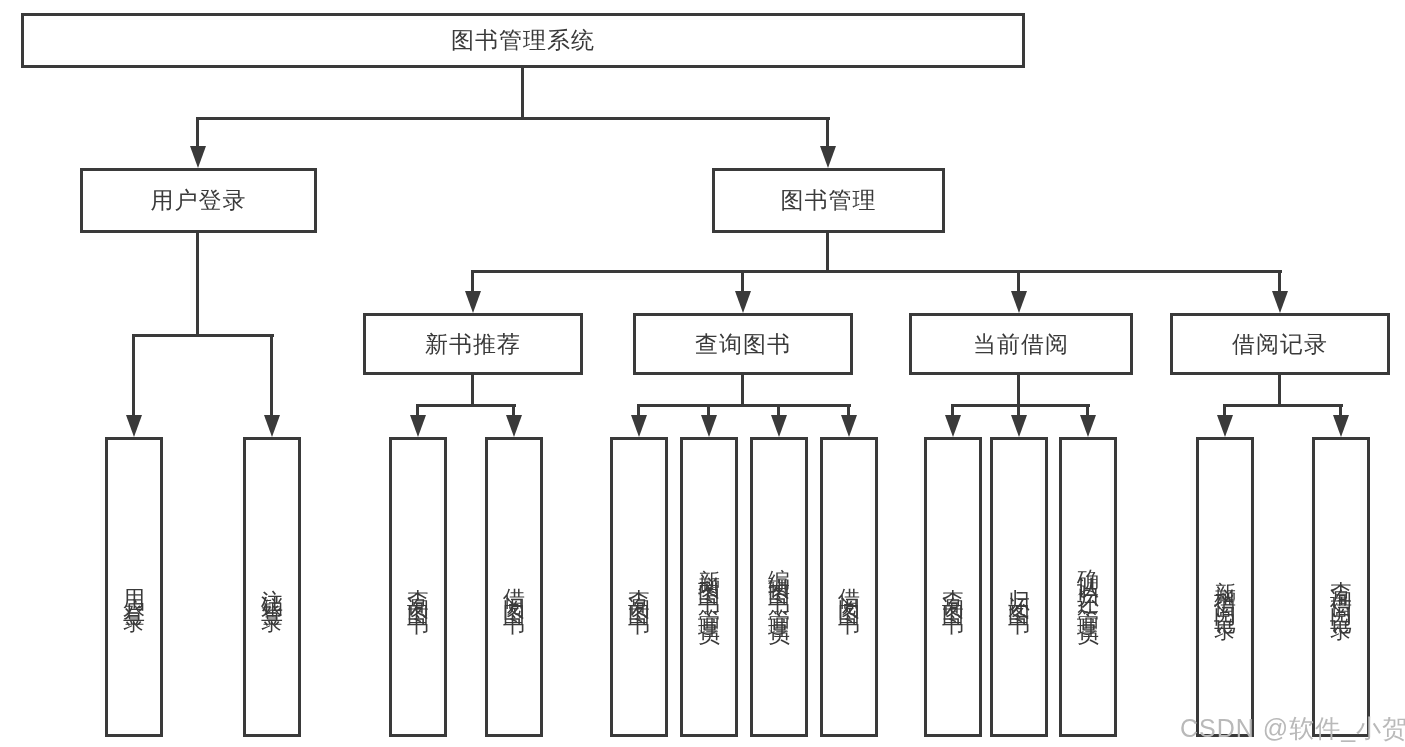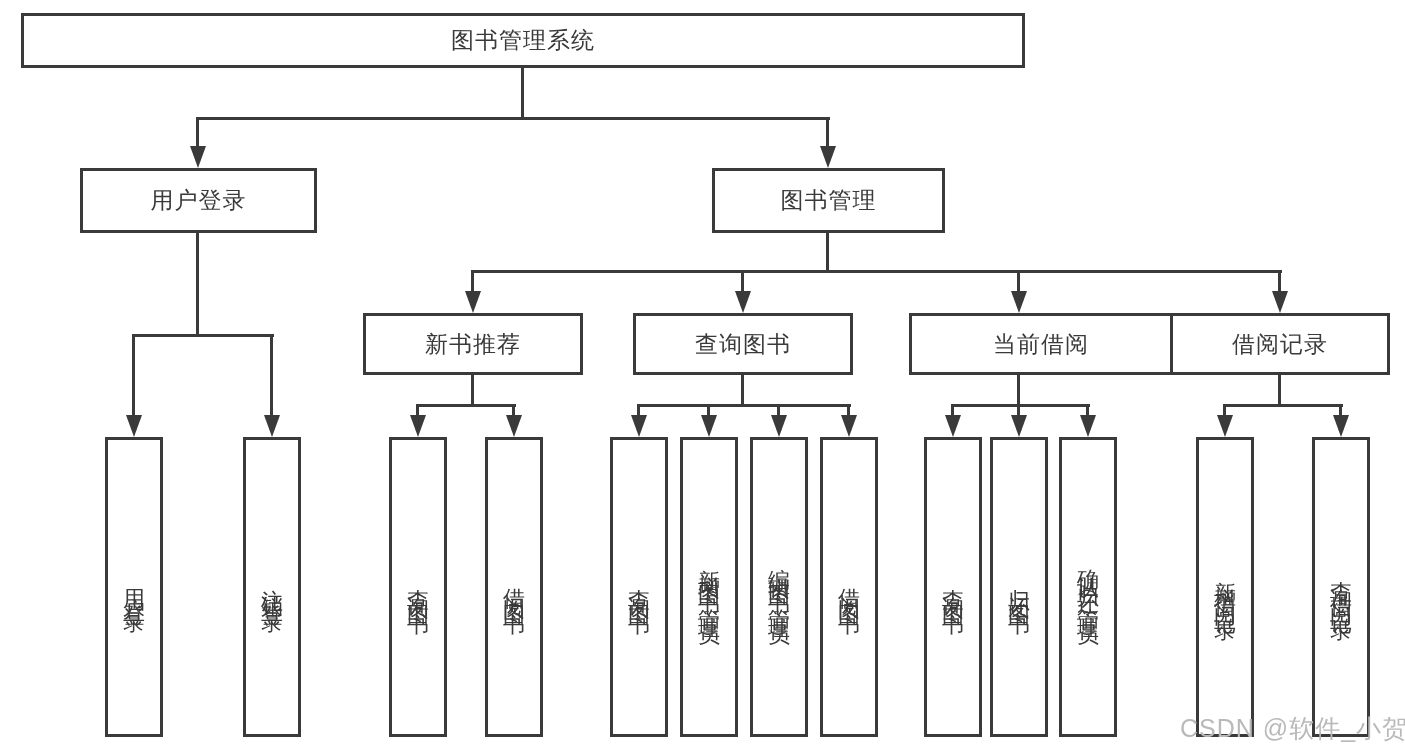--- a/index.html
+++ b/index.html
@@ -89,21 +89,21 @@
   <div class="arrowhead" style="left:1011px; top:291px;"></div>
   <div class="vline" style="left:1278px; top:270px; height:23px;"></div>
   <div class="arrowhead" style="left:1272px; top:291px;"></div>
 
   <div class="box" style="left:363px; top:313px; width:220px; height:62px;">
     <span class="hlabel">新书推荐</span>
   </div>
   <div class="box" style="left:633px; top:313px; width:220px; height:62px;">
     <span class="hlabel">查询图书</span>
   </div>
-  <div class="box" style="left:909px; top:313px; width:264px; height:62px;">
+  <div class="box" style="left:909px; top:313px; width:224px; height:62px;">
     <span class="hlabel">当前借阅</span>
   </div>
   <div class="box" style="left:1170px; top:313px; width:220px; height:62px;">
     <span class="hlabel">借阅记录</span>
   </div>
 
   <div class="vline" style="left:471px; top:373px; height:33px;"></div>
   <div class="hline" style="left:416px; top:404px; width:100px;"></div>
   <div class="vline" style="left:416px; top:404px; height:13px;"></div>
   <div class="arrowhead" style="left:410px; top:415px;"></div>

